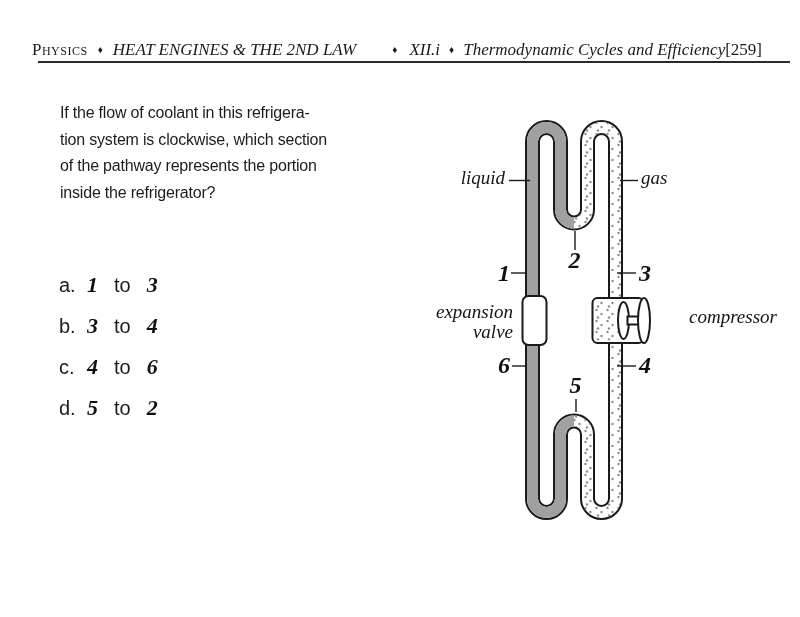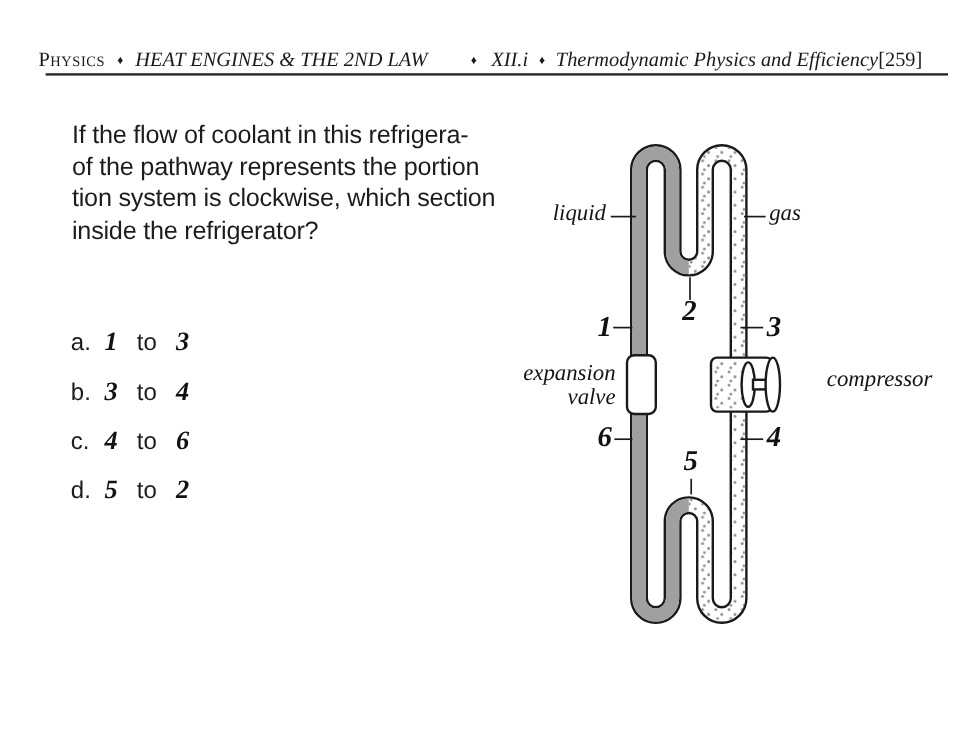--- a/index.html
+++ b/index.html
@@ -12,21 +12,21 @@
   .header-left{display:flex;align-items:baseline;}
   .subject{font-variant:small-caps;letter-spacing:.5px;}
   .hdr-italic{font-style:italic;}
   .sep{font-size:10px;margin:0 10px;position:relative;top:-2px;}
   .sep-wide{margin:0 12px 0 36px;}
   .sep-mid{margin:0 9px;}
   .rule{position:absolute;left:38px;top:61px;width:752px;height:2px;background:#2a2a2a;}
 
   
   .question{position:absolute;left:60px;top:100px;font-family:"Liberation Sans",sans-serif;
-            font-size:21px;line-height:26.5px;color:#1c1c1c;letter-spacing:-0.2px;}
+            font-size:16px;line-height:26.5px;color:#1c1c1c;letter-spacing:-0.2px;}
   .qline{white-space:nowrap;}
 
   
   .options{position:absolute;left:59px;top:272px;}
   .option-row{display:flex;align-items:baseline;height:20px;margin-bottom:21px;
               font-family:"Liberation Sans",sans-serif;font-size:20px;color:#1c1c1c;}
   .opt-letter{width:28px;}
   .opt-num{font-family:"Liberation Serif",serif;font-style:italic;font-weight:bold;
            font-size:22px;color:#111;}
   .opt-conn{margin:0 16px;}
@@ -44,30 +44,30 @@
 <div id="page">
 
   <div class="header">
     <div class="header-left">
       <span class="subject">Physics</span>
       <span class="sep">♦</span>
       <span class="hdr-italic">HEAT ENGINES &amp; THE 2ND LAW</span>
       <span class="sep sep-wide">♦</span>
       <span class="hdr-italic">XII.i</span>
       <span class="sep sep-mid">♦</span>
-      <span class="hdr-italic">Thermodynamic Physics and Efficiency</span>
+      <span class="hdr-italic">Thermodynamic Cycles and Efficiency</span>
     </div>
     <span>[259]</span>
   </div>
   <div class="rule"></div>
 
   <div class="question">
     <div class="qline">If the flow of coolant in this refrigera-</div>
+    <div class="qline">tion system is clockwise, which section</div>
     <div class="qline">of the pathway represents the portion</div>
-    <div class="qline">tion system is clockwise, which section</div>
     <div class="qline">inside the refrigerator?</div>
   </div>
 
   <div class="options">
     <div class="option-row">
       <span class="opt-letter">a.</span>
       <span class="opt-num">1</span>
       <span class="opt-conn">to</span>
       <span class="opt-num">3</span>
     </div>

